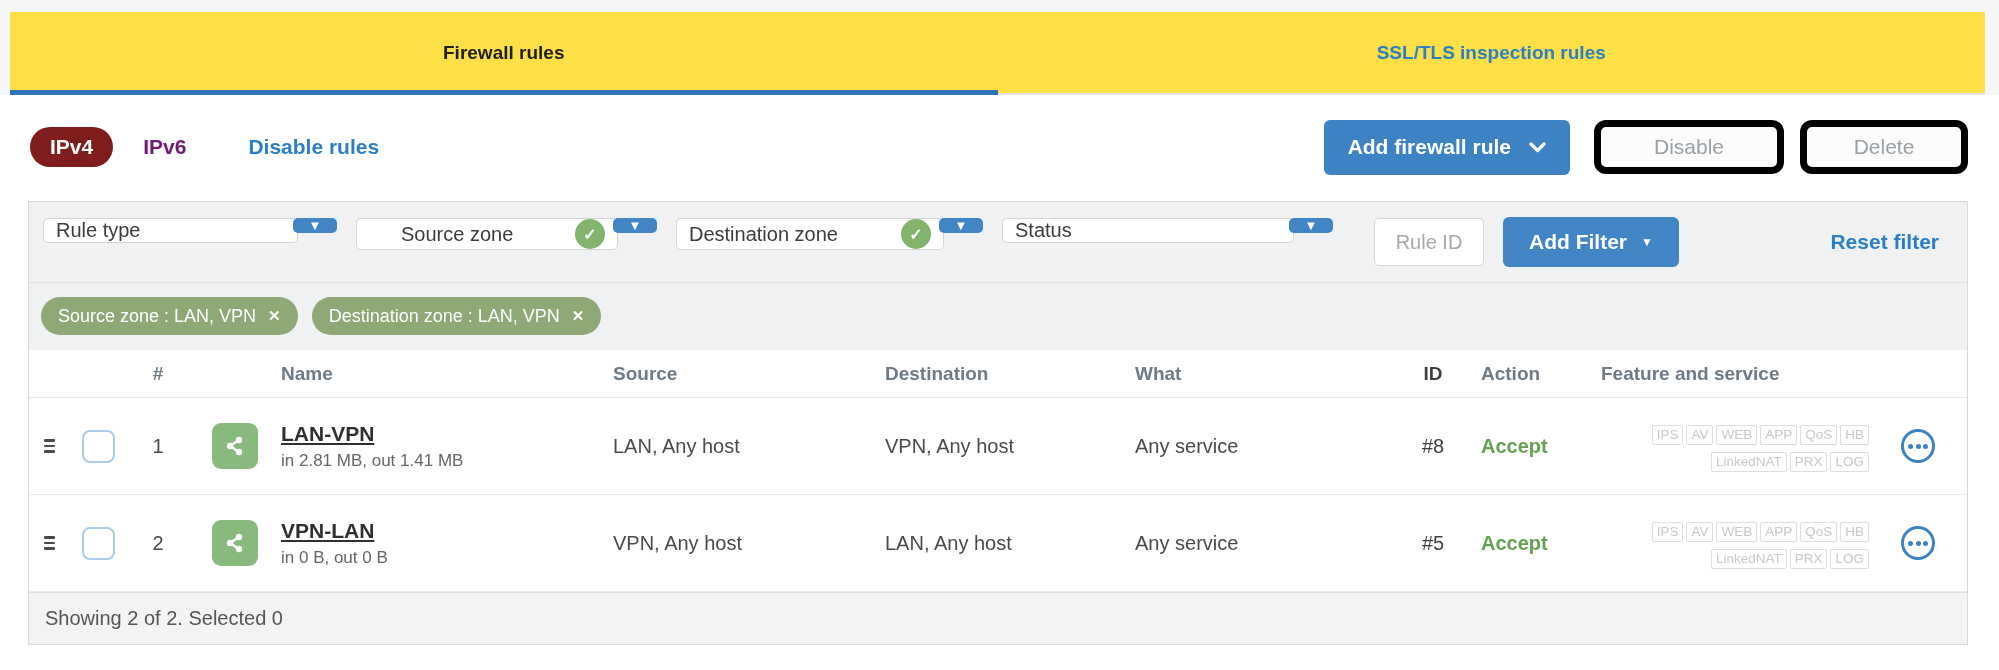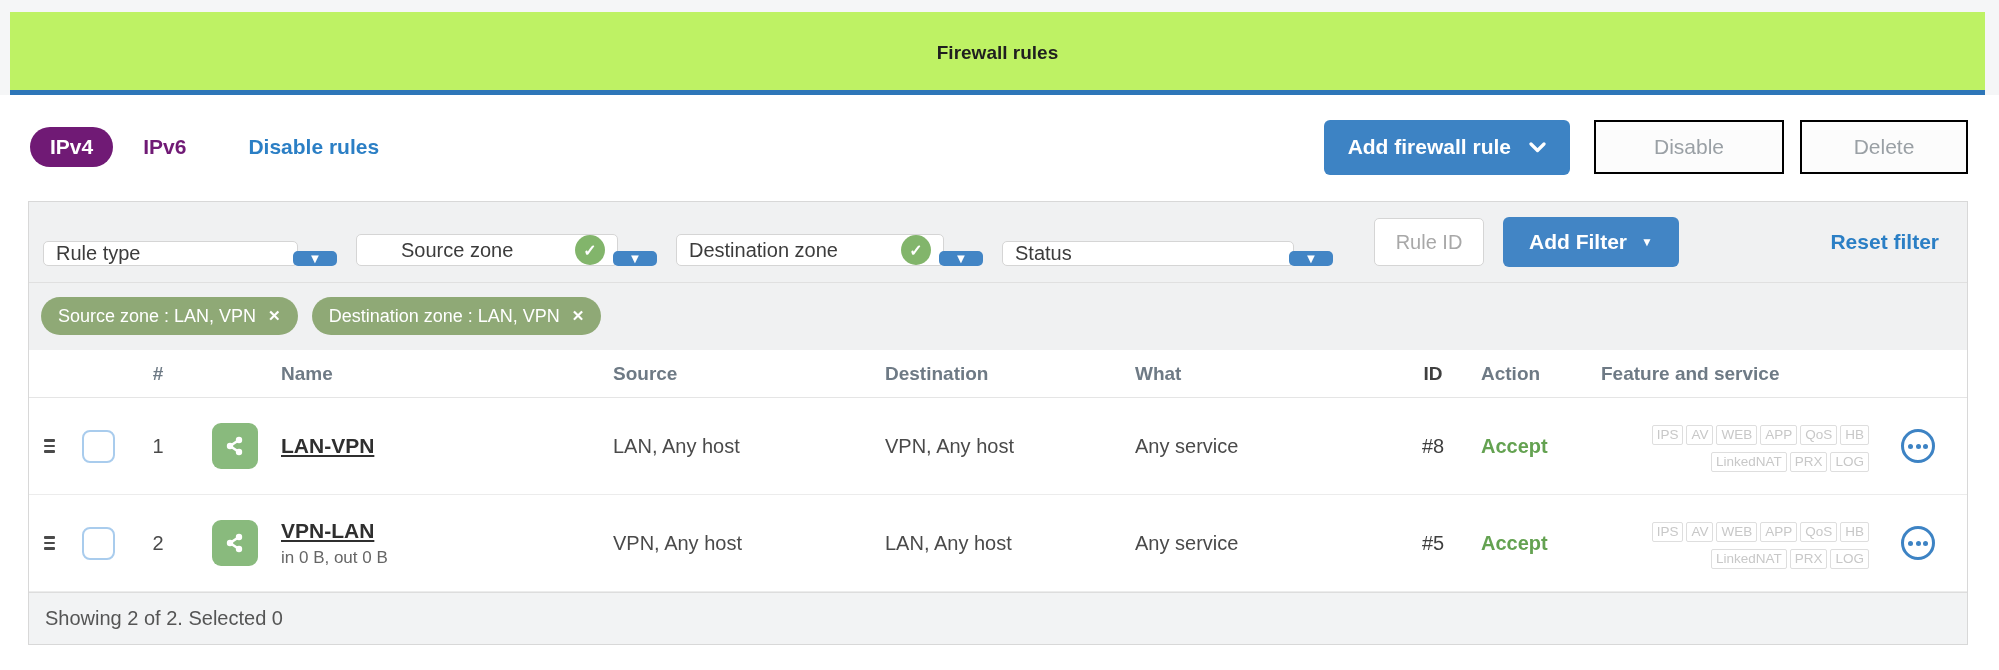--- a/index.html
+++ b/index.html
@@ -7,61 +7,61 @@
   body {
     font-family: "Liberation Sans", sans-serif;
     background: #f5f6f7;
     position: relative;
     overflow: hidden;
     color: #4a4a4a;
   }
   
   .tabbar {
     position: absolute; top: 12px; left: 10px; right: 14px; height: 83px;
-    background: #bef264; display: flex; border-bottom: 2px solid #e6e6e6;
+    background: #fde047; display: flex; border-bottom: 2px solid #e6e6e6;
   }
   .tab {
     flex: 1; display: flex; align-items: center; justify-content: center;
     font-size: 19px; font-weight: bold; color: #2b7fc5; cursor: pointer; position: relative;
   }
   .tab.active { color: #1f1f1f; }
   .tab.active::after {
     content: ""; position: absolute; left: 0; right: 0; bottom: -2px; height: 5px; background: #2e76b8;
   }
   
   .main { position: absolute; top: 95px; left: 0; right: 0; bottom: 0; background: #fff; }
   
   .toolbar { display: flex; align-items: center; padding: 24px 31px 0 30px; height: 80px; }
   .pill {
-    background: #701a75; color: #fff; font-weight: bold; font-size: 21px;
+    background: #7f1d1d; color: #fff; font-weight: bold; font-size: 21px;
     padding: 8px 20px; border-radius: 22px; cursor: pointer;
   }
   .ip-link { color: #701a75; font-weight: bold; font-size: 21px; margin-left: 30px; cursor: pointer; }
   .text-link { color: #2b7fc5; font-weight: bold; font-size: 21px; cursor: pointer; text-decoration: none; }
   .toolbar .disable-filter { margin-left: 62px; }
   .btn-primary {
     background: #3d83c4; color: #fff; border: none; border-radius: 6px; height: 55px;
     font-family: inherit; font-size: 21px; font-weight: bold; padding: 0 24px;
     display: flex; align-items: center; gap: 18px; cursor: pointer;
   }
   .btn-secondary {
-    background: #fcfcfc; color: #9aa0a5; border: 2px solid #000000; border-radius: 0;
+    background: #fcfcfc; color: #9aa0a5; border: 7px solid #000000; border-radius: 12px;
     height: 54px; font-family: inherit; font-size: 21px; cursor: pointer;
   }
   .btn-add-rule { margin-left: auto; }
   .btn-disable { width: 190px; margin-left: 24px; }
   .btn-delete  { width: 168px; margin-left: 16px; }
   
   .card { margin: 26px 31px 0 28px; border: 1px solid #d8d8d8; }
   .filter-panel { background: #f0f1f2; }
   .filter-row1 {
     display: flex; align-items: center; gap: 19px; padding: 15px 14px 15px 14px;
     border-bottom: 1px solid #e0e0e0;
   }
-  .dd { display: flex; align-items: flex-end; height: 48px; cursor: pointer; }
+  .dd { display: flex; align-items: flex-start; height: 48px; cursor: pointer; }
   .dd-box {
     background: #fff; border: 1px solid #d5d5d5; border-radius: 5px;
     display: flex; align-items: center; padding: 0 12px; font-size: 20px; color: #3c3c3c;
   }
   .dd-btn {
     width: 44px; background: #4285c5; border-radius: 5px; margin-left: -5px;
     display: flex; align-items: center; justify-content: center;
     color: #fff; font-size: 13px; z-index: 1;
   }
   .w-ruletype { width: 255px; }
@@ -135,20 +135,23 @@
     font-size: 20px; color: #555;
   }
 </style>
 </head>
 <body>
 
 <div class="tabbar">
   <div class="tab active">
       <span>Firewall rules</span>
     </div>
+  <div class="tab">
+      <span>SSL/TLS inspection rules</span>
+    </div>
 </div>
 
 <div class="main">
 
   <div class="toolbar">
     <span class="pill">IPv4</span>
     <span class="ip-link">IPv6</span>
     <a class="text-link disable-filter">Disable rules</a>
     <button class="btn-primary btn-add-rule">
       <span>Add firewall rule</span>
@@ -251,20 +254,21 @@
               <line x1="16" y1="6" x2="7" y2="12" stroke="#fff" stroke-width="2.6"></line>
               <line x1="7" y1="12" x2="16" y2="18" stroke="#fff" stroke-width="2.6"></line>
               <circle cx="16" cy="6" r="3.2" fill="#fff"></circle>
               <circle cx="7" cy="12" r="3.2" fill="#fff"></circle>
               <circle cx="16" cy="18" r="3.2" fill="#fff"></circle>
             </svg>
           </span>
         </div>
         <div class="c-name">
           <div class="rule-name">LAN-VPN</div>
+          <div class="rule-traffic">in 2.81 MB, out 1.41 MB</div>
         </div>
         <div class="c-src">LAN, Any host</div>
         <div class="c-dst">VPN, Any host</div>
         <div class="c-what">Any service</div>
         <div class="c-id">#8</div>
         <div class="c-act"><span class="accept">Accept</span></div>
         <div class="c-feat">
           <div>
             <span class="badge">IPS</span><span class="badge">AV</span><span class="badge">WEB</span><span class="badge">APP</span><span class="badge">QoS</span><span class="badge">HB</span>
           </div>

